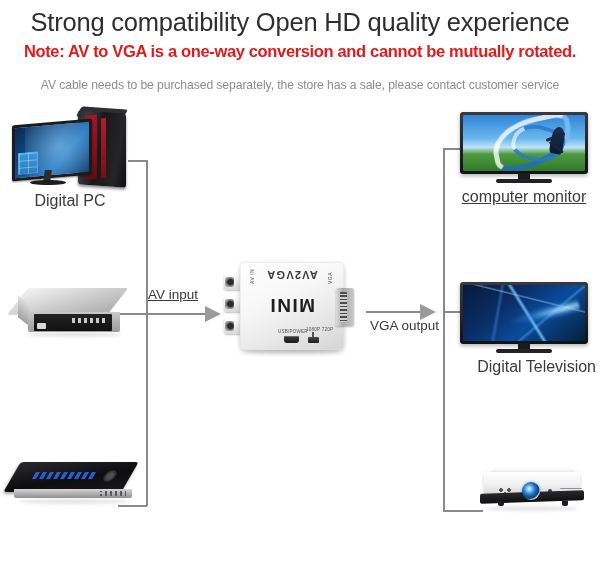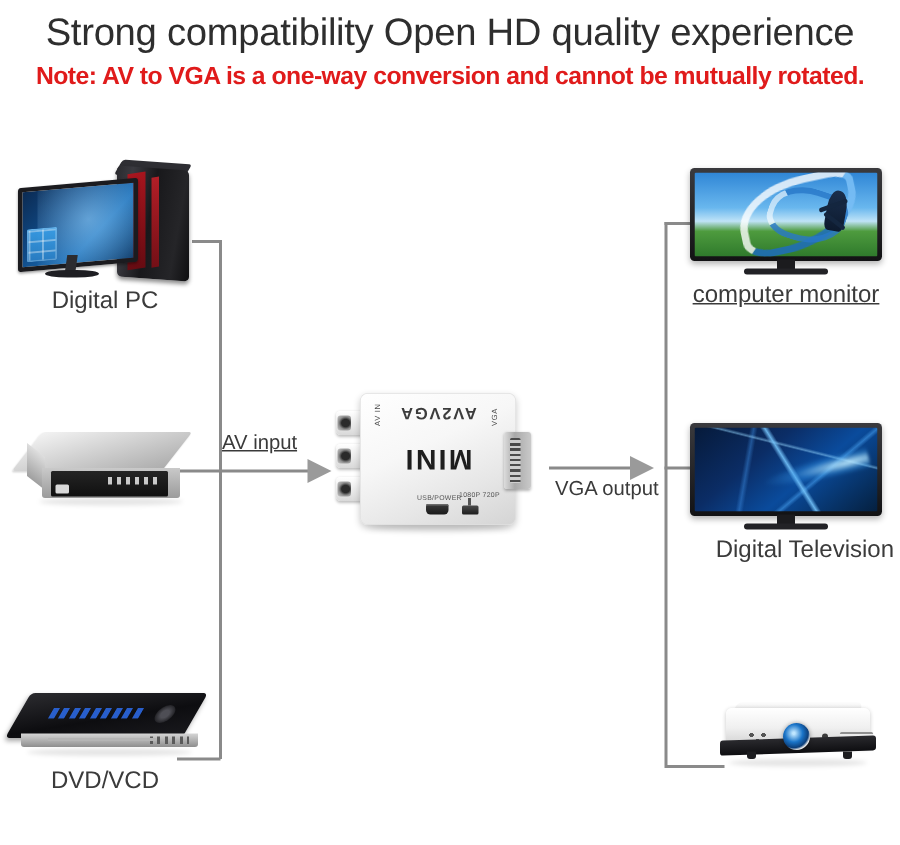--- a/index.html
+++ b/index.html
@@ -207,20 +207,21 @@
   .pj-foot2{position:absolute;left:84px;top:33px;width:6px;height:5px;background:#1c1c1f;border-radius:0 0 2px 2px;}
   .pj-shadow{position:absolute;left:8px;top:38px;width:92px;height:5px;background:rgba(0,0,0,.10);border-radius:50%;filter:blur(1.5px);}
 </style>
 </head>
 <body>
 
 <div id="stage">
 
   <div class="hl" id="title">Strong compatibility Open HD quality experience</div>
   <div class="hl" id="note">Note: AV to VGA is a one-way conversion and cannot be mutually rotated.</div>
+  <div class="hl" id="subnote">AV cable needs to be purchased separately, the store has a sale, please contact customer service</div>
 
   <div class="ln vline" style="left:146px;top:160px;height:346px;"></div>
   <div class="ln hline" style="left:128px;top:160px;width:19px;"></div>
   <div class="ln hline" style="left:118px;top:313px;width:29px;"></div>
   <div class="ln hline" style="left:118px;top:505px;width:29px;"></div>
 
   <div class="ln hline" style="left:146px;top:313px;width:62px;"></div>
   <div class="arrow-head" style="left:205px;top:306px;"></div>
   <div class="lbl" style="left:148px;top:287px;text-decoration:underline;">AV input</div>
 
@@ -257,21 +258,20 @@
 
   <div id="dvd">
     <div class="dvd-shadow"></div>
     <div class="dvd-top"></div>
     <div class="dvd-glow"></div>
     <div class="dvd-disc"></div>
     <div class="dvd-front">
       <div class="dvd-btns"></div>
     </div>
   </div>
-  <div class="cap" style="left:0px;top:512px;width:140px;">DVD/VCD</div>
 
   <div id="conv">
     <div class="conv-shadow"></div>
     <div class="rca" id="rca1"></div>
     <div class="rca" id="rca2"></div>
     <div class="rca" id="rca3"></div>
     <div class="conv-body">
       <div class="conv-brand">AV2VGA</div>
       <div class="conv-mini">MINI</div>
       <div class="conv-botlbl" style="left:38px;top:67px;">USB/POWER</div>

